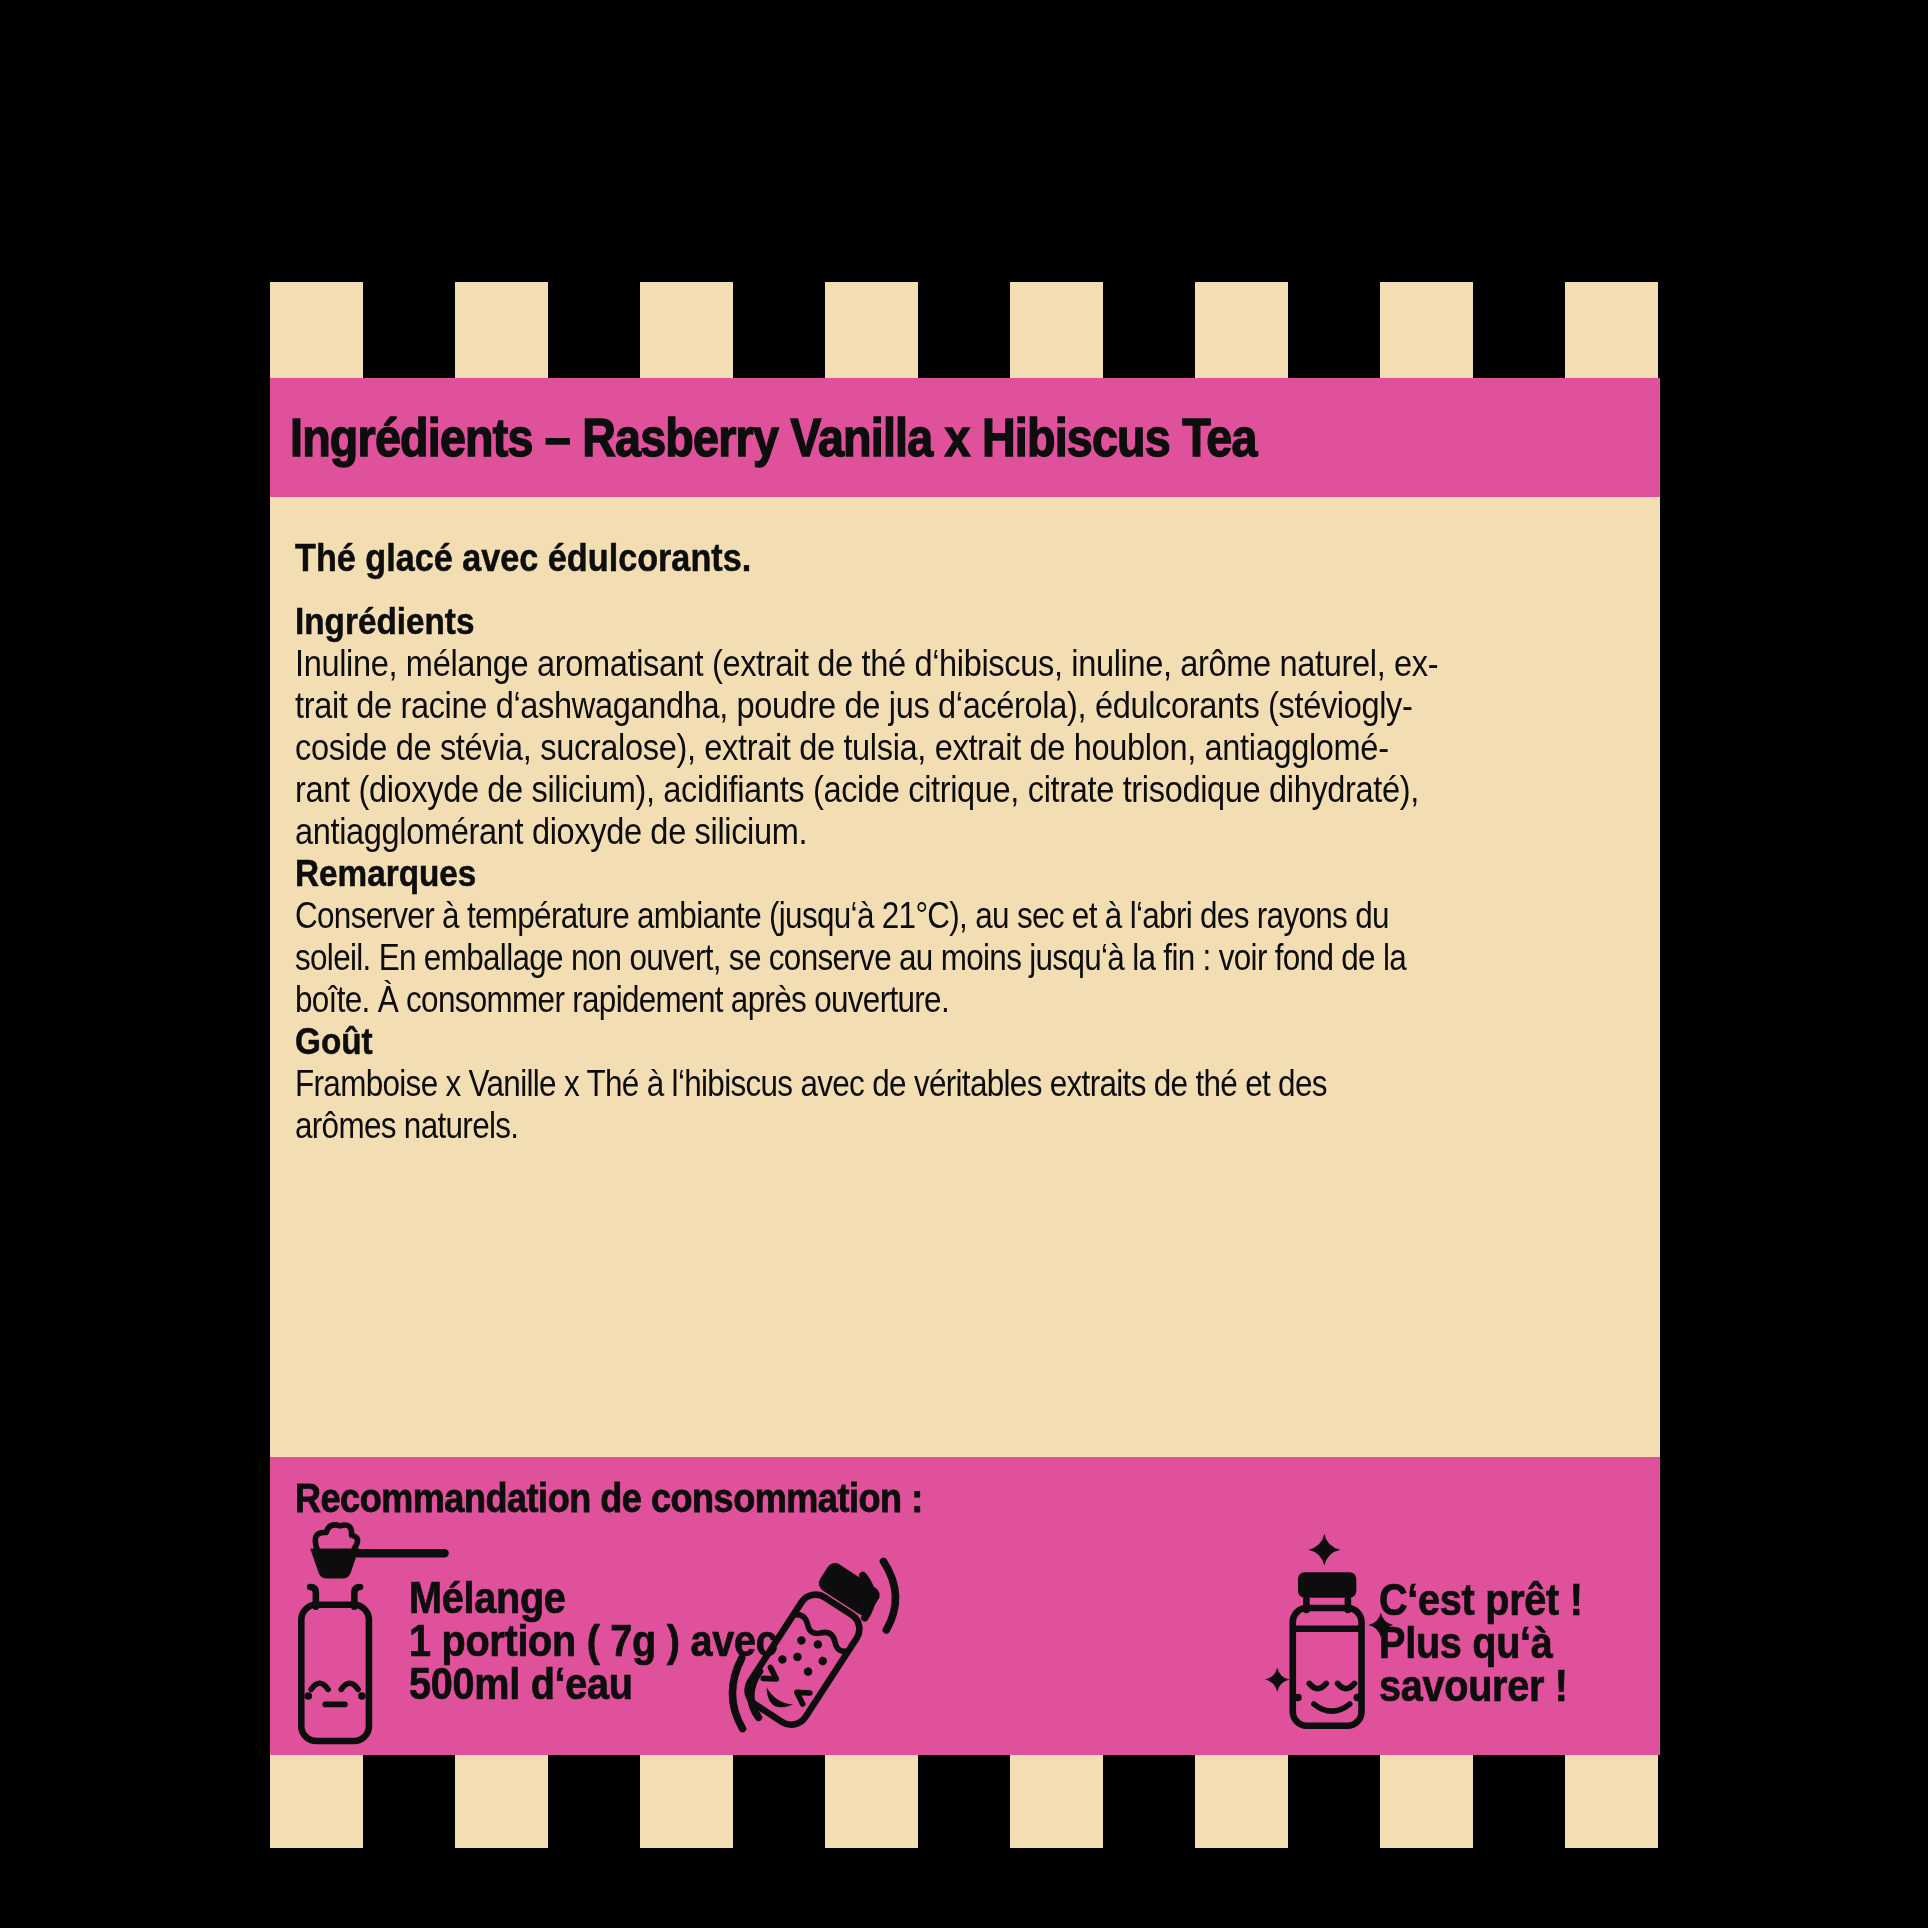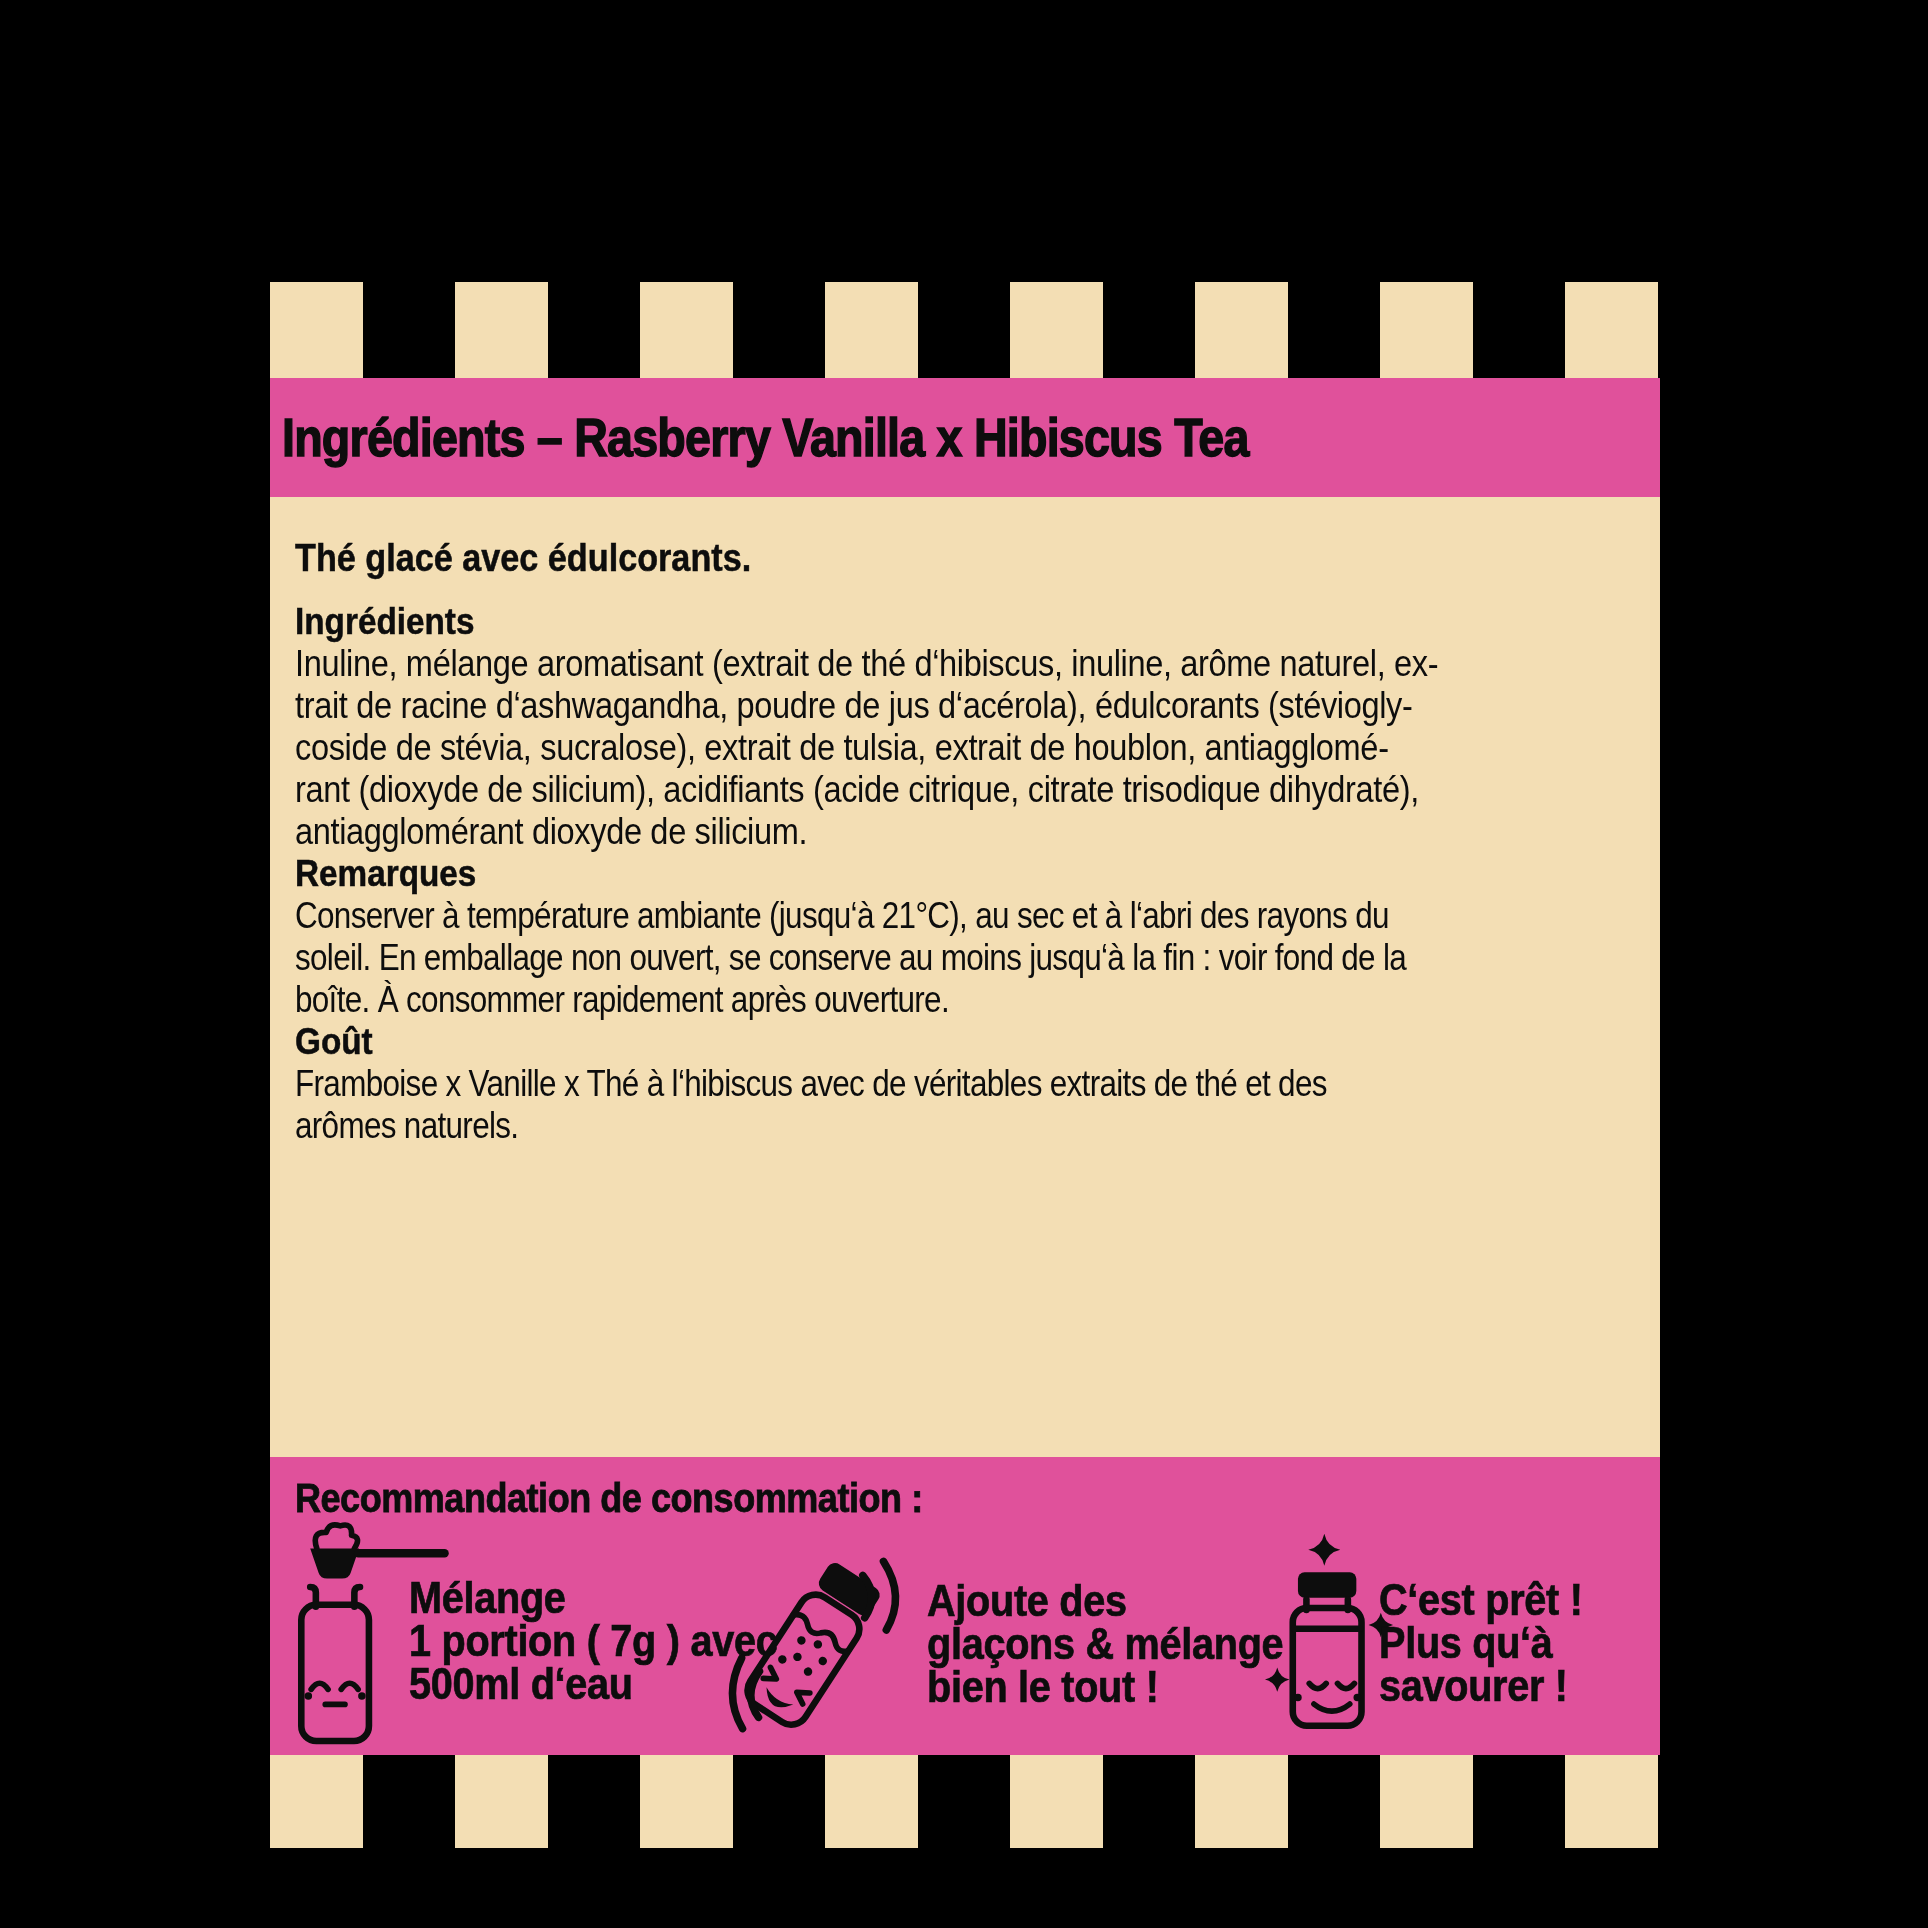--- a/index.html
+++ b/index.html
@@ -17,21 +17,21 @@
   }
   .stripes {
     width:100%;
     background:repeating-linear-gradient(to right, #f3deb4 0 93px, #000000 93px 185px);
   }
   .stripes.top { height:96px; }
   .stripes.bottom { height:93px; }
   .headband {
     height:119px; background:#e0519b;
     display:flex; align-items:center;
-    padding-left:12px; box-sizing:border-box;
+    padding-left:20px; box-sizing:border-box;
   }
   .title {
     font-size:53px; font-weight:700; letter-spacing:-0.9px;
     -webkit-text-stroke:1.4px #0d0d0d;
     white-space:nowrap; transform:scaleX(.88); transform-origin:0 50%;
     margin:0;
   }
   .bodyarea {
     height:960px; background:#f3deb4;
     padding:0 28px 0 24.5px; box-sizing:border-box;
@@ -150,25 +150,20 @@
           <path class="ic-fill" d="M80,166 Q97,190 114,166 Q97,175 80,166 Z"></path>
         </g>
       </g>
       <g>
         <path class="ic-stroke" stroke-width="8" d="M152,28 Q170,50 154,73"></path>
         <path class="ic-stroke" stroke-width="8" d="M174,13 Q198,50 177,86"></path>
         <path class="ic-stroke" stroke-width="8" d="M42,130 Q24,155 41,179"></path>
         <path class="ic-stroke" stroke-width="8" d="M23,116 Q3,155 24,191"></path>
       </g>
     </svg>
-    <div class="step-text" style="left:657px; top:122px;">
-      <div>Ajoute des</div>
-      <div>glaçons &amp; mélange</div>
-      <div>bien le tout !</div>
-    </div>
 
     <svg class="step-icon" style="left:992px; top:55px;" width="151" height="226" viewBox="0 0 160 240">
       <path class="ic-fill" d="M66,23 Q69,37 83,40 Q69,43 66,57 Q63,43 49,40 Q63,37 66,23 Z"></path>
       <path class="ic-fill" d="M126,107 Q128.5,117.5 139,120 Q128.5,122.5 126,133 Q123.5,122.5 113,120 Q123.5,117.5 126,107 Z"></path>
       <path class="ic-fill" d="M16,165 Q18.5,175.5 29,178 Q18.5,180.5 16,191 Q13.5,180.5 3,178 Q13.5,175.5 16,165 Z"></path>
       <rect class="ic-fill" x="38" y="64" width="62" height="27" rx="7"></rect>
       <path class="ic-stroke" stroke-width="7" d="M47,93 L47,104"></path>
       <path class="ic-stroke" stroke-width="7" d="M91,93 L91,104"></path>
       <rect class="ic-stroke" stroke-width="7" x="32.5" y="102" width="73" height="125" rx="15"></rect>
       <path class="ic-stroke" stroke-width="7" d="M34,124 L104,124"></path>

